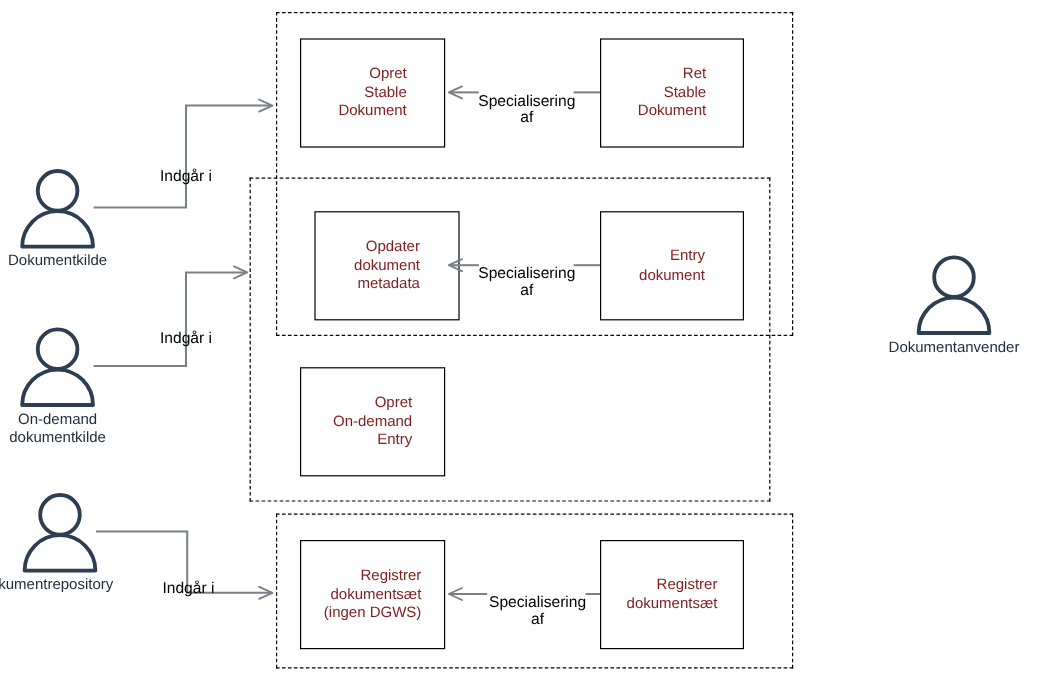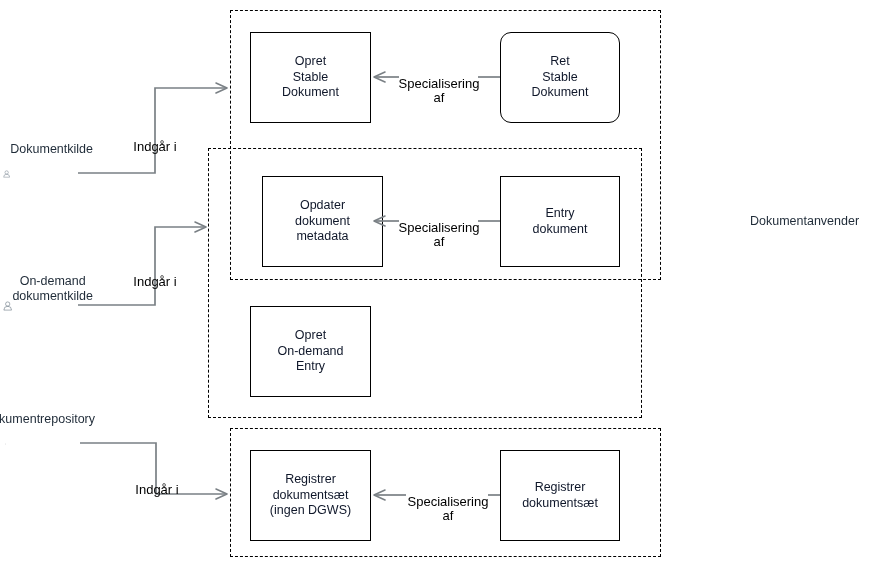--- a/index.html
+++ b/index.html
@@ -6,25 +6,25 @@
   body{width:869px;height:580px;position:relative;overflow:hidden;
        font-family:"Liberation Sans","DejaVu Sans",sans-serif;}
   #canvas{position:absolute;left:0;top:0;width:869px;height:580px;}
 
   
   .group{position:absolute;border:1.4px dashed #000000;box-sizing:border-box;background:transparent;}
 
   
   .usecase{position:absolute;box-sizing:border-box;background:#ffffff;
            border:1px solid #000000;display:flex;align-items:center;justify-content:center;}
-  .usecase .uclabel{font-size:12.5px;line-height:15.5px;color:#0f172a;text-align:center;
+  .usecase .uclabel{font-size:12.5px;line-height:15.5px;color:#7f1d1d;text-align:right;
                     white-space:pre-line;}
 
   
-  .actor{position:absolute;display:flex;flex-direction:row;}
+  .actor{position:absolute;display:flex;flex-direction:column;align-items:center;}
   .actor svg{display:block;}
   .actor .alabel{font-size:12.5px;line-height:15px;color:#1f2b38;text-align:center;
                  white-space:pre-line;margin-top:2px;}
 
   
   .edgelabel{position:absolute;font-size:13px;line-height:14.5px;color:#000000;
              text-align:center;white-space:pre-line;background:transparent;}
 
   svg.wires{position:absolute;left:0;top:0;width:869px;height:580px;overflow:visible;
             pointer-events:none;}
@@ -39,21 +39,21 @@
   <div class="group" style="left:208px;top:148px;width:434px;height:270px;"></div>
 
   <div class="group" style="left:230px;top:428px;width:431px;height:129px;"></div>
 
   <div class="usecase" style="left:250px;top:32px;width:121px;height:91px;">
     <span class="uclabel">Opret
 Stable
 Dokument</span>
   </div>
 
-  <div class="usecase" style="left:500px;top:32px;width:120px;height:91px;border-radius:11px;">
+  <div class="usecase" style="left:500px;top:32px;width:120px;height:91px;">
     <span class="uclabel">Ret
 Stable
 Dokument</span>
   </div>
 
   <div class="usecase" style="left:250px;top:176px;width:121px;height:91px;margin-left:12px;">
     <span class="uclabel">Opdater
 dokument
 metadata</span>
   </div>

